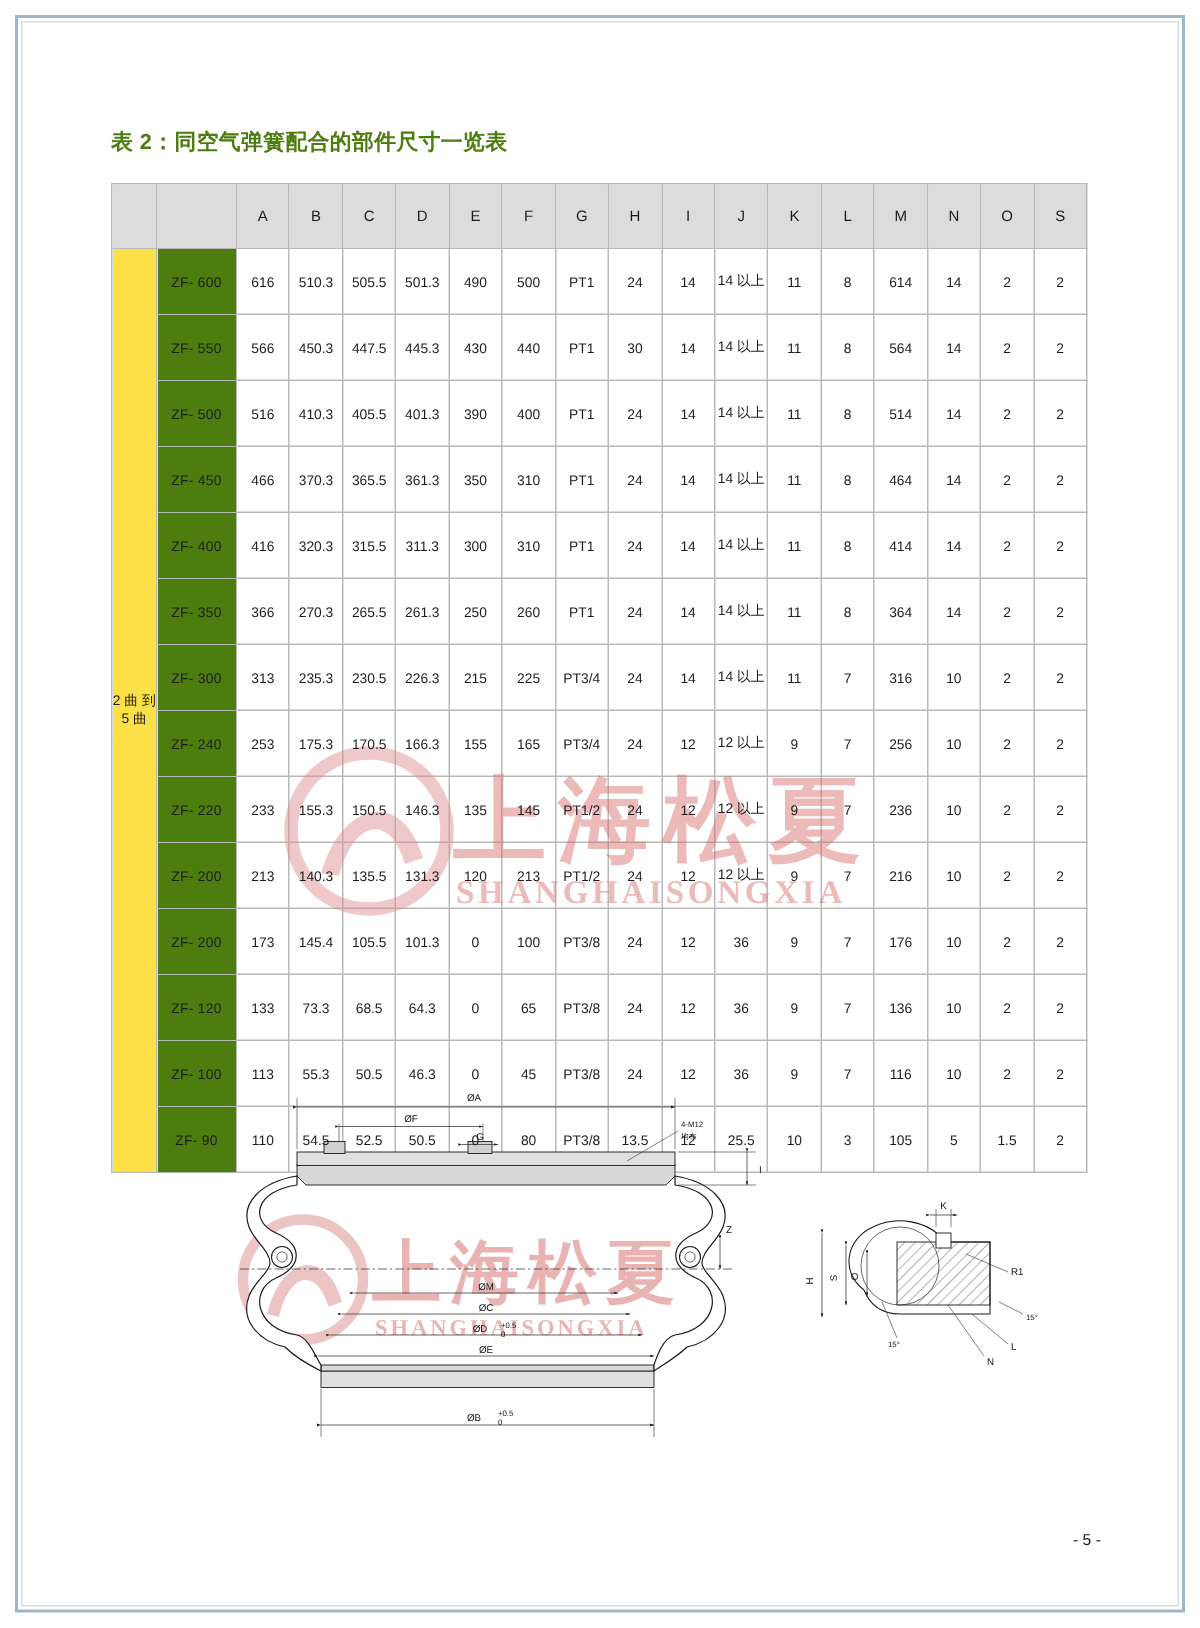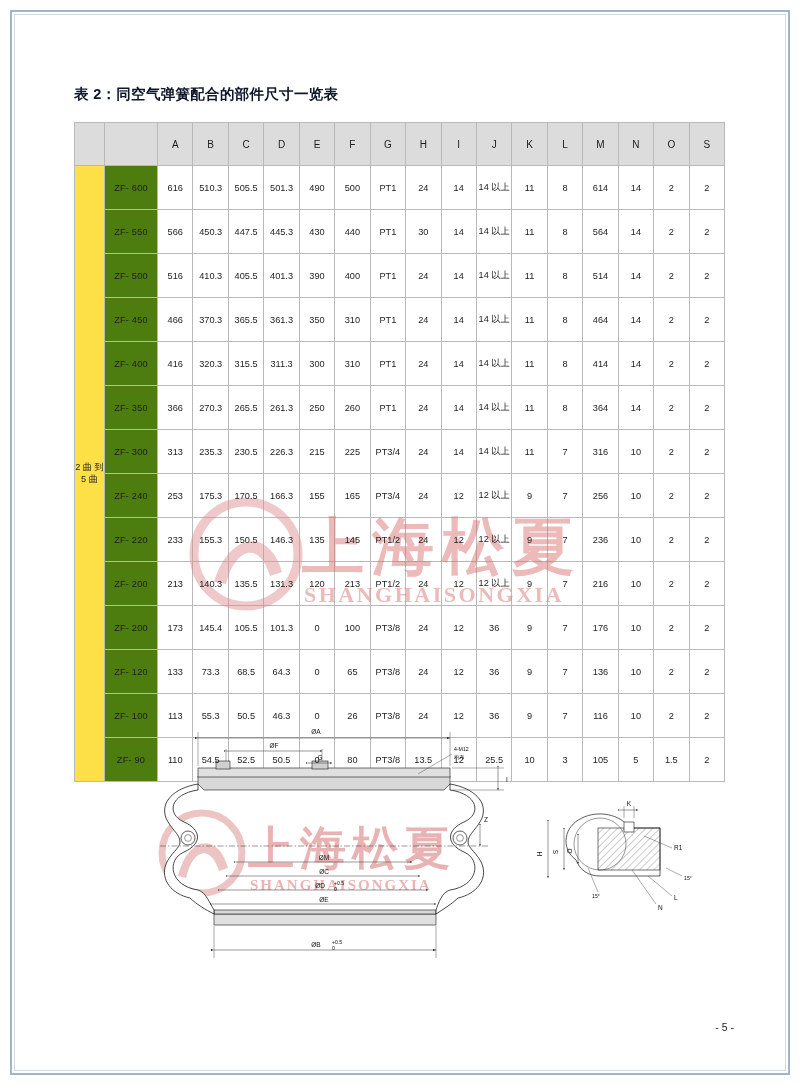--- a/index.html
+++ b/index.html
@@ -24,21 +24,21 @@
     left: 14px; top: 14px;
     width: 772px; height: 1057px;
     border: 1px solid #cfdbe5;
     pointer-events: none;
   }
   .title {
     position: absolute;
     left: 74px; top: 85px;
     font-size: 14.5px;
     font-weight: bold;
-    color: #0f172a;
+    color: #4d7c0f;
     letter-spacing: .3px;
   }
   
   .table-wrap {
     position: absolute;
     left: 74px; top: 122px;
     width: 651px;
   }
   table.dim {
     border-collapse: collapse;
@@ -415,21 +415,21 @@
         <td>2</td>
         <td>2</td>
       </tr>
       <tr>
         <td class="model">ZF- 100</td>
         <td>113</td>
         <td>55.3</td>
         <td>50.5</td>
         <td>46.3</td>
         <td>0</td>
-        <td>26</td>
+        <td>45</td>
         <td>PT3/8</td>
         <td>24</td>
         <td>12</td>
         <td>36</td>
         <td>9</td>
         <td>7</td>
         <td>116</td>
         <td>10</td>
         <td>2</td>
         <td>2</td>

